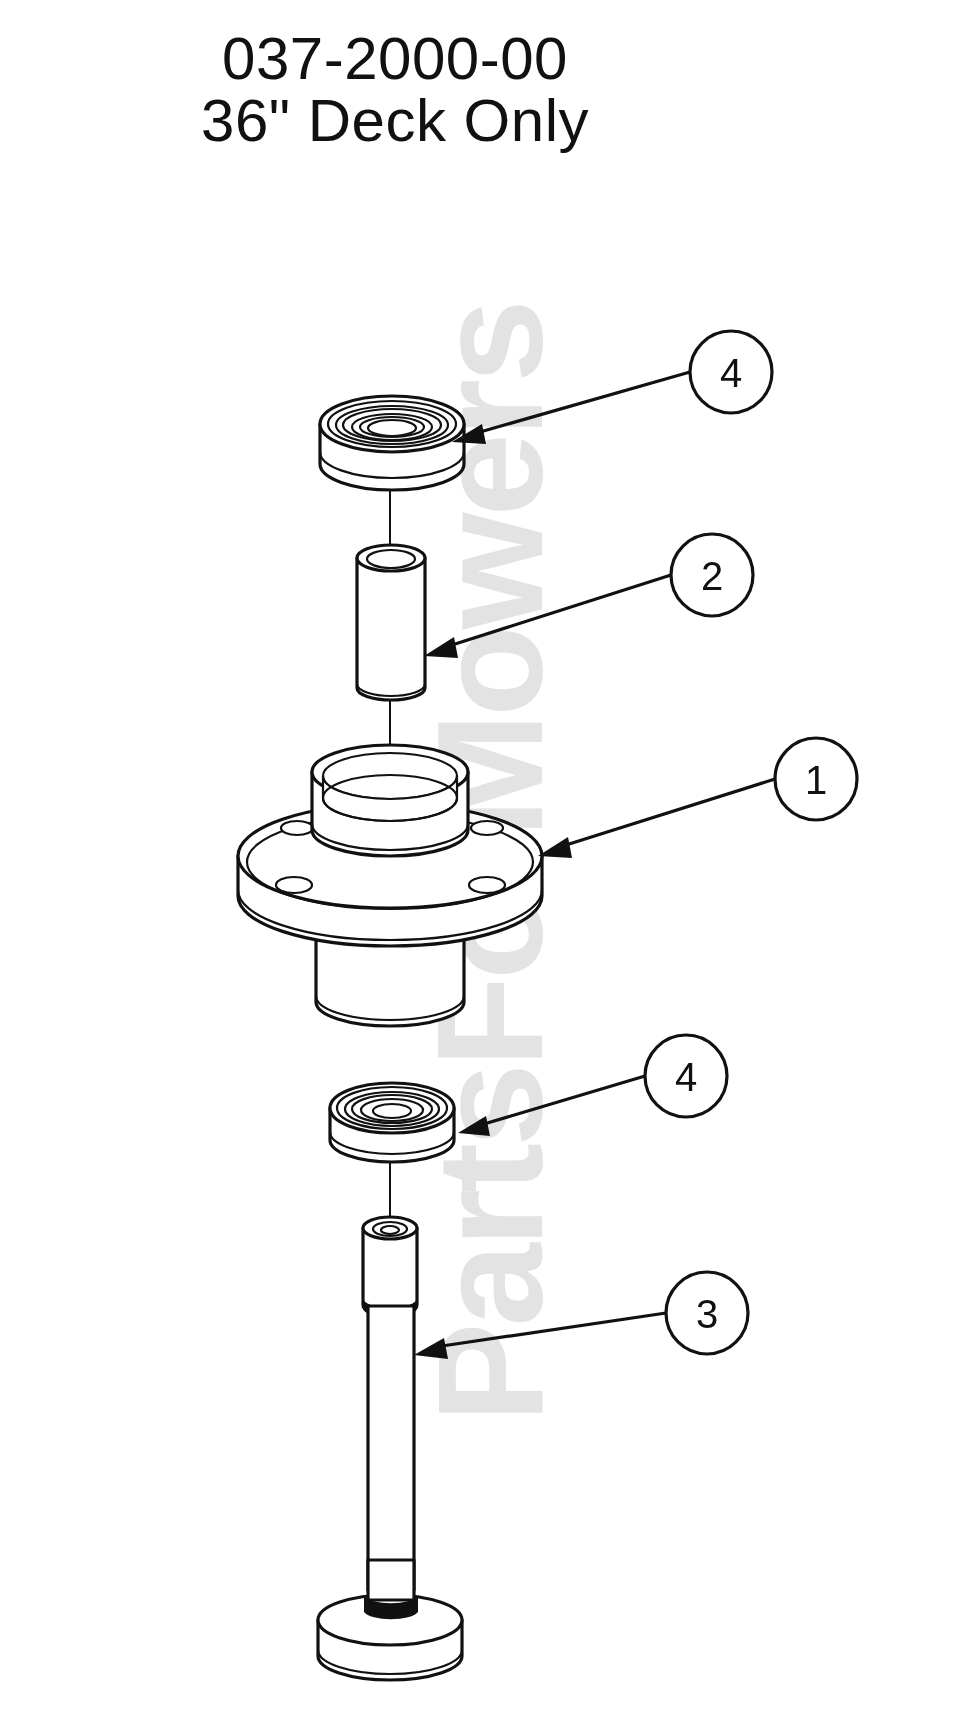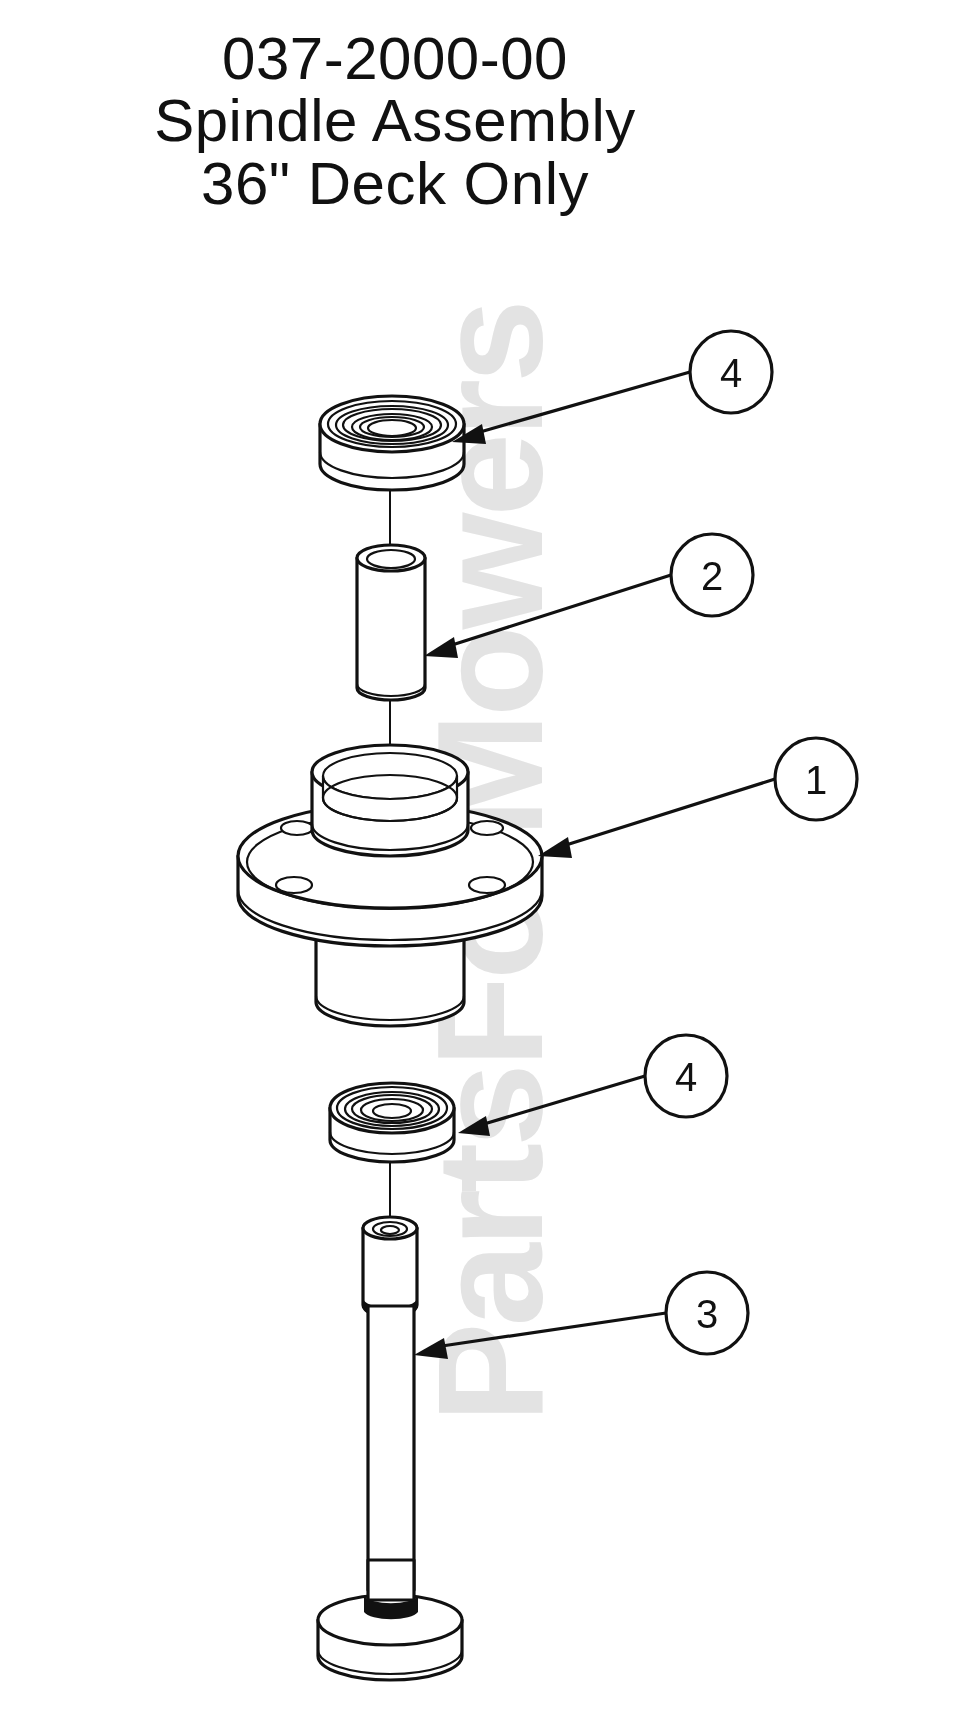--- a/index.html
+++ b/index.html
@@ -78,21 +78,20 @@
 <body>
 
 <div id="page">
 
   <div id="watermark">
     <span class="wm-text">PartsForMowers</span>
   </div>
 
   <div id="title-block">
     <span class="title-line l1">037-2000-00</span>
-    <span class="title-line l2">Spindle Assembly</span>
     <span class="title-line l3">36" Deck Only</span>
   </div>
 
   <svg id="drawing" viewBox="0 0 980 1726">
     <defs>
       <style>
         .ln  { fill:none; stroke:#111; stroke-width:3.2; stroke-linejoin:round; stroke-linecap:round; }
         .lnt { fill:none; stroke:#111; stroke-width:2.2; stroke-linejoin:round; stroke-linecap:round; }
         .lnx { fill:none; stroke:#111; stroke-width:1.8; }
         .fw  { fill:#ffffff; stroke:#111; stroke-width:3.2; stroke-linejoin:round; }

